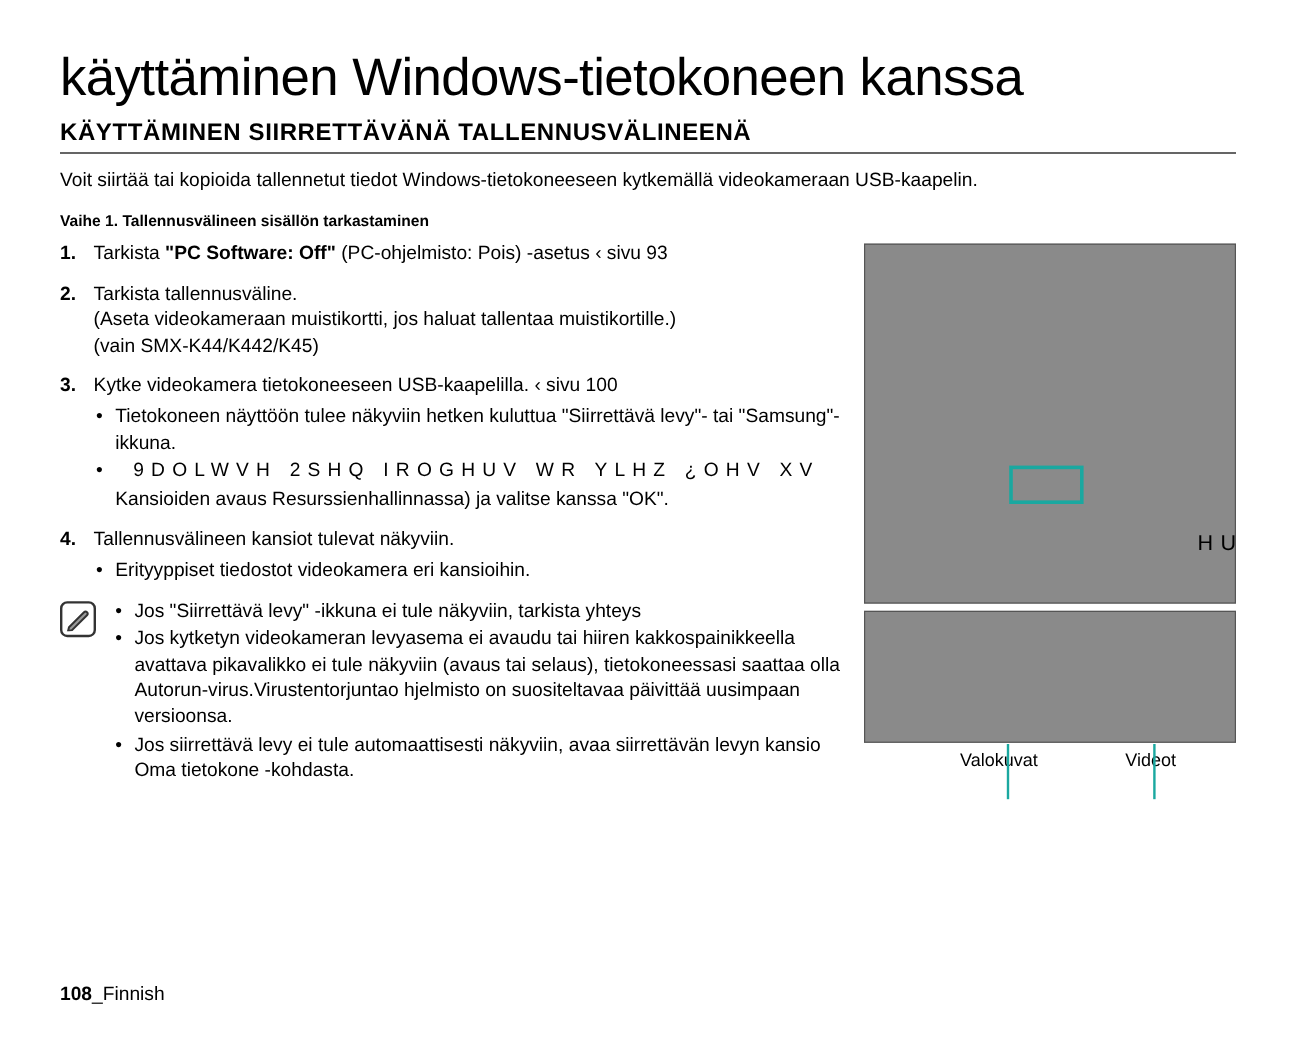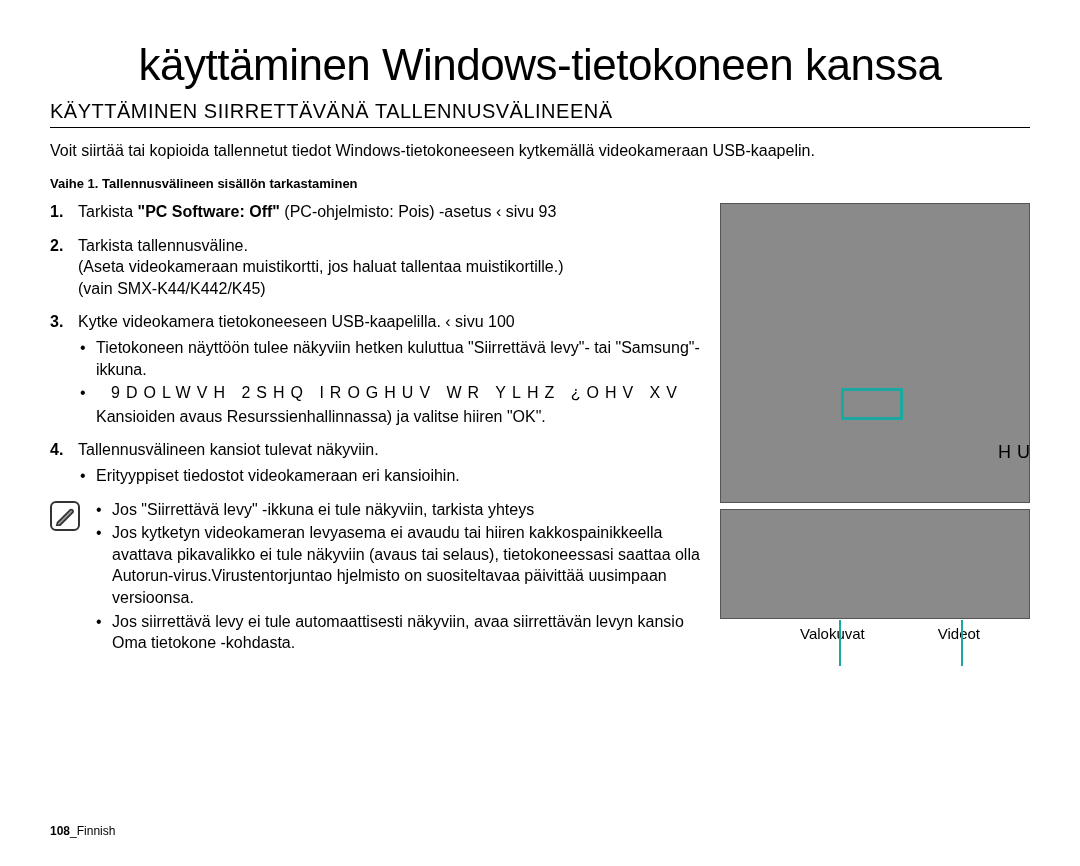--- a/index.html
+++ b/index.html
@@ -10,25 +10,24 @@
     background: #fff;
     color: #000;
     position: relative;
     padding: 40px 50px 30px 50px;
   }
   .title {
     font-size: 44px;
     font-weight: normal;
     letter-spacing: -0.5px;
     margin-bottom: 10px;
-    text-align: center;
   }
   .subtitle {
     font-size: 20px;
-    font-weight: normal;
+    font-weight: bold;
     letter-spacing: 0.5px;
     border-bottom: 1.5px solid #000;
     padding-bottom: 4px;
     margin-bottom: 14px;
   }
   .intro {
     font-size: 16px;
     margin-bottom: 16px;
   }
   .step-title {
@@ -158,21 +157,21 @@
     position: absolute;
     right: 44px;
     top: 442px;
     letter-spacing: 6px;
     font-size: 18px;
   }
   .footer {
     position: absolute;
     left: 50px;
     bottom: 28px;
-    font-size: 12px;
+    font-size: 16px;
   }
   .footer .pg { font-weight: bold; }
 </style>
 </head>
 <body>
 
 <h1 class="title">käyttäminen Windows-tietokoneen kanssa</h1>
 <h2 class="subtitle">KÄYTTÄMINEN SIIRRETTÄVÄNÄ TALLENNUSVÄLINEENÄ</h2>
 <p class="intro">Voit siirtää tai kopioida tallennetut tiedot Windows-tietokoneeseen kytkemällä videokameraan USB-kaapelin.</p>
 <p class="step-title">Vaihe 1. Tallennusvälineen sisällön tarkastaminen</p>
@@ -190,29 +189,29 @@
         <span>(Aseta videokameraan muistikortti, jos haluat tallentaa muistikortille.)</span><br>
         <span>(vain SMX-K44/K442/K45)</span>
       </li>
       <li>
         <span class="num">3.</span>
         <span>Kytke videokamera tietokoneeseen USB-kaapelilla.  ‹  sivu 100</span>
         <ul class="sub">
           <li>Tietokoneen näyttöön tulee näkyviin hetken kuluttua "Siirrettävä levy"- tai "Samsung"-ikkuna.</li>
           <li>
             <div class="garbled">9DOLWVH 2SHQ IROGHUV WR YLHZ ¿OHV XV</div>
-            <span>Kansioiden avaus Resurssienhallinnassa) ja valitse hiiren "OK".</span>
+            <span>Kansioiden avaus Resurssienhallinnassa) ja valitse kanssa "OK".</span>
           </li>
         </ul>
       </li>
       <li>
         <span class="num">4.</span>
         <span>Tallennusvälineen kansiot tulevat näkyviin.</span>
         <ul class="sub">
-          <li>Erityyppiset tiedostot videokameraan eri kansioihin.</li>
+          <li>Erityyppiset tiedostot videokamera eri kansioihin.</li>
         </ul>
       </li>
     </ol>
 
     <div class="note-block">
       <div class="note-icon">
         <svg viewBox="0 0 24 24" fill="none" stroke="#333" stroke-width="2">
           <path d="M3 20 L18 5 C19 4 20 4 21 5 C22 6 22 7 21 8 L6 23 L2 24 L3 20 Z" fill="#999" stroke="#333"></path>
         </svg>
       </div>

